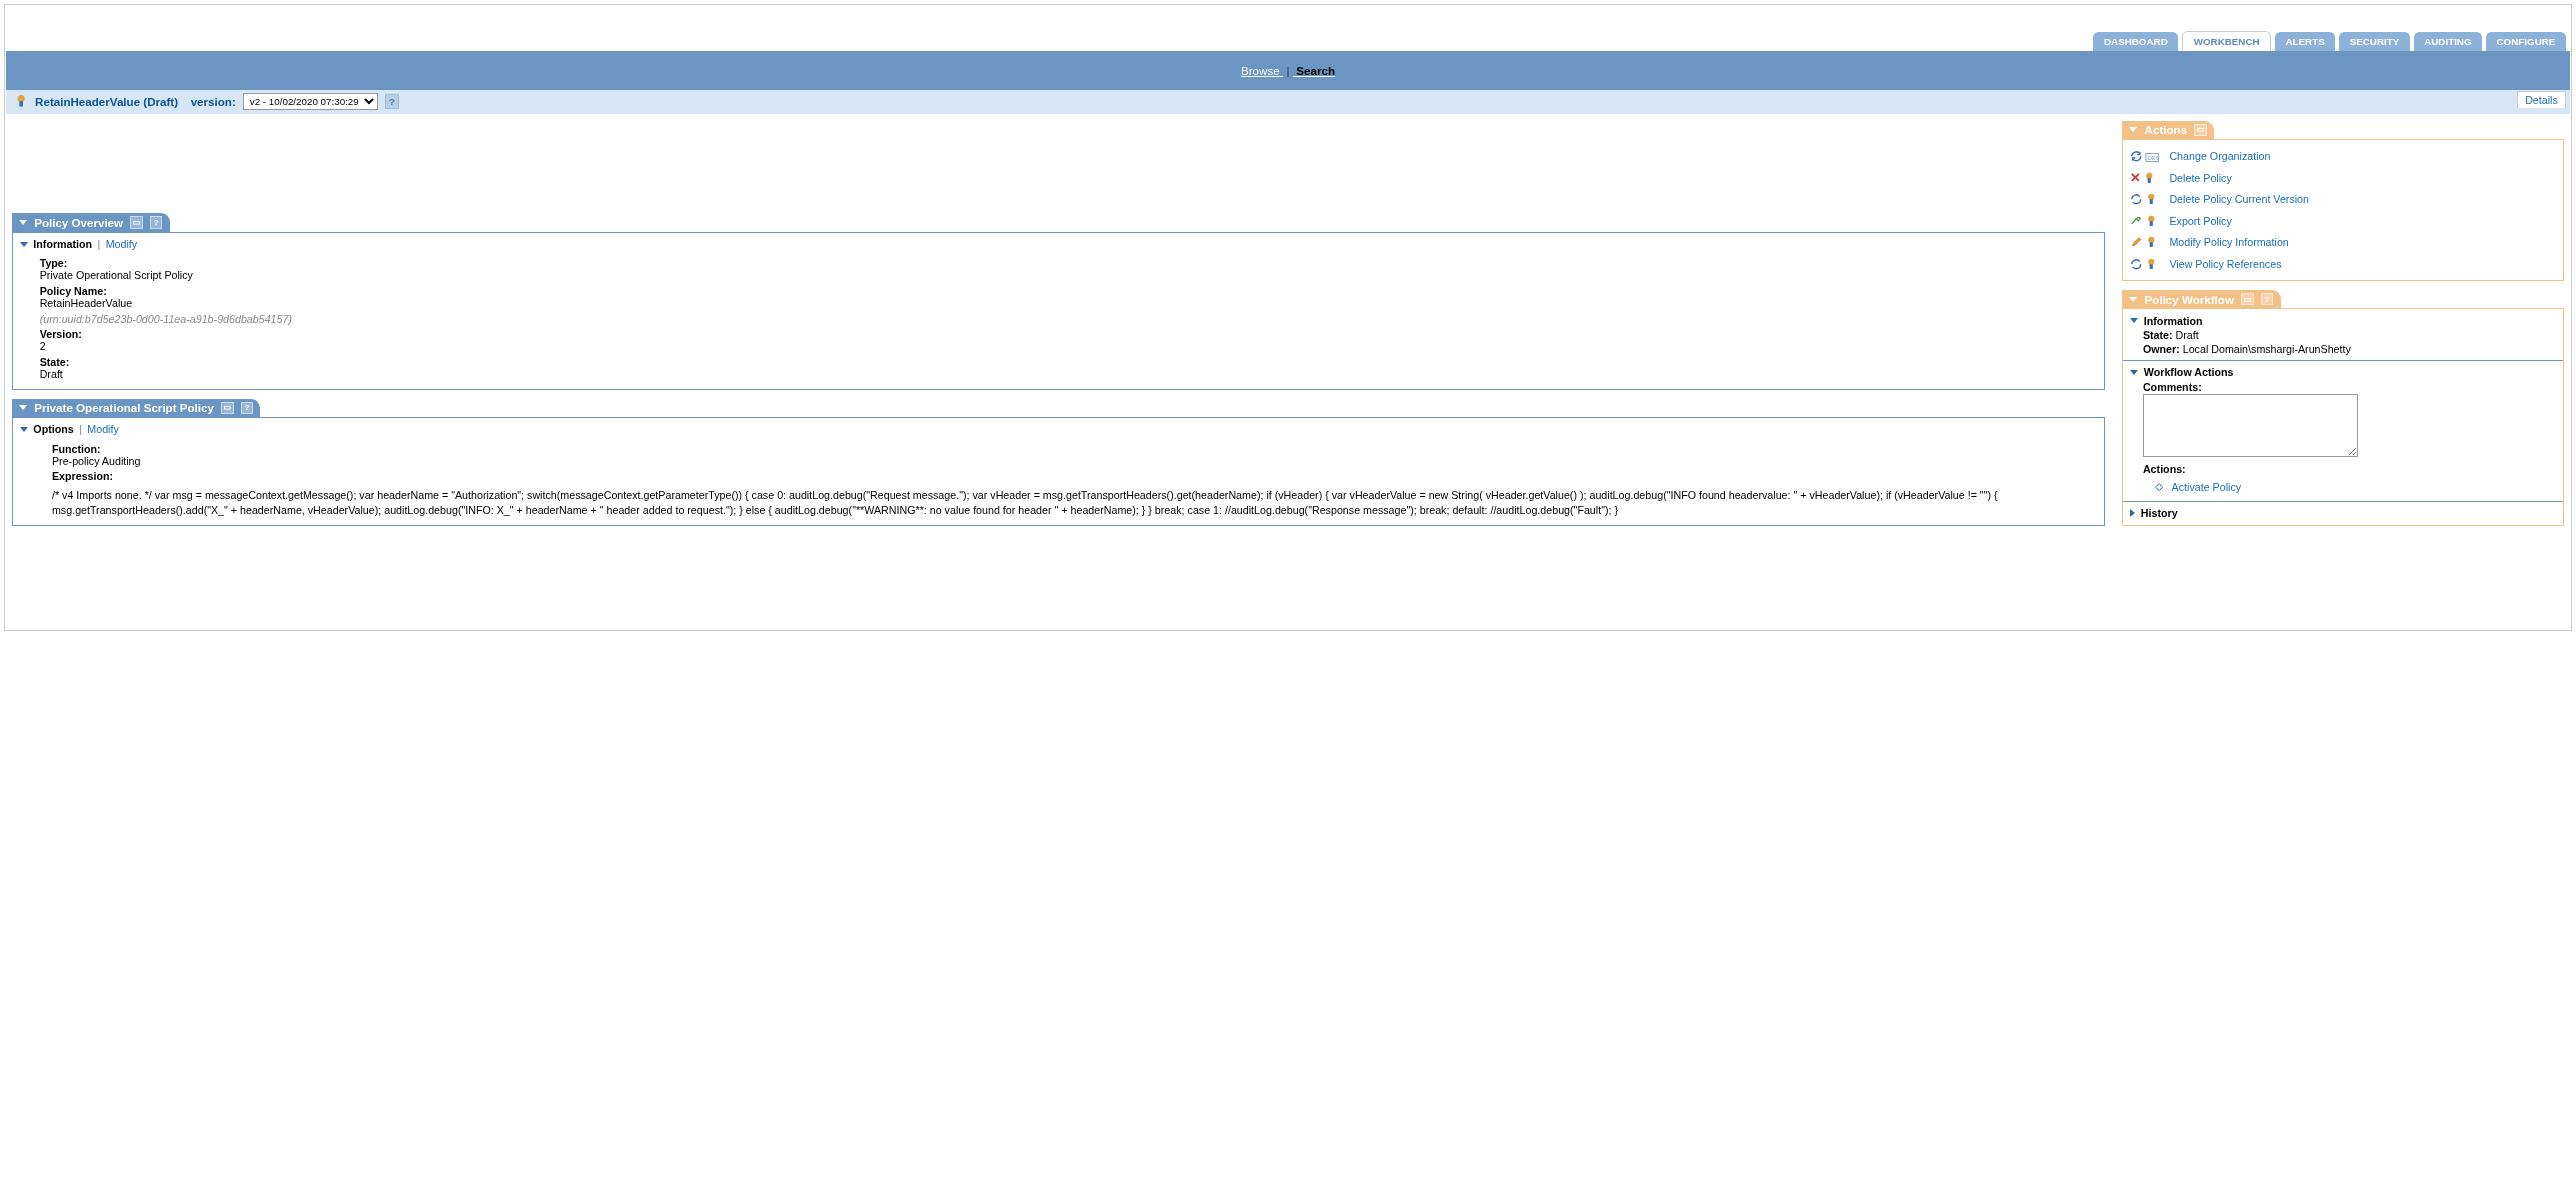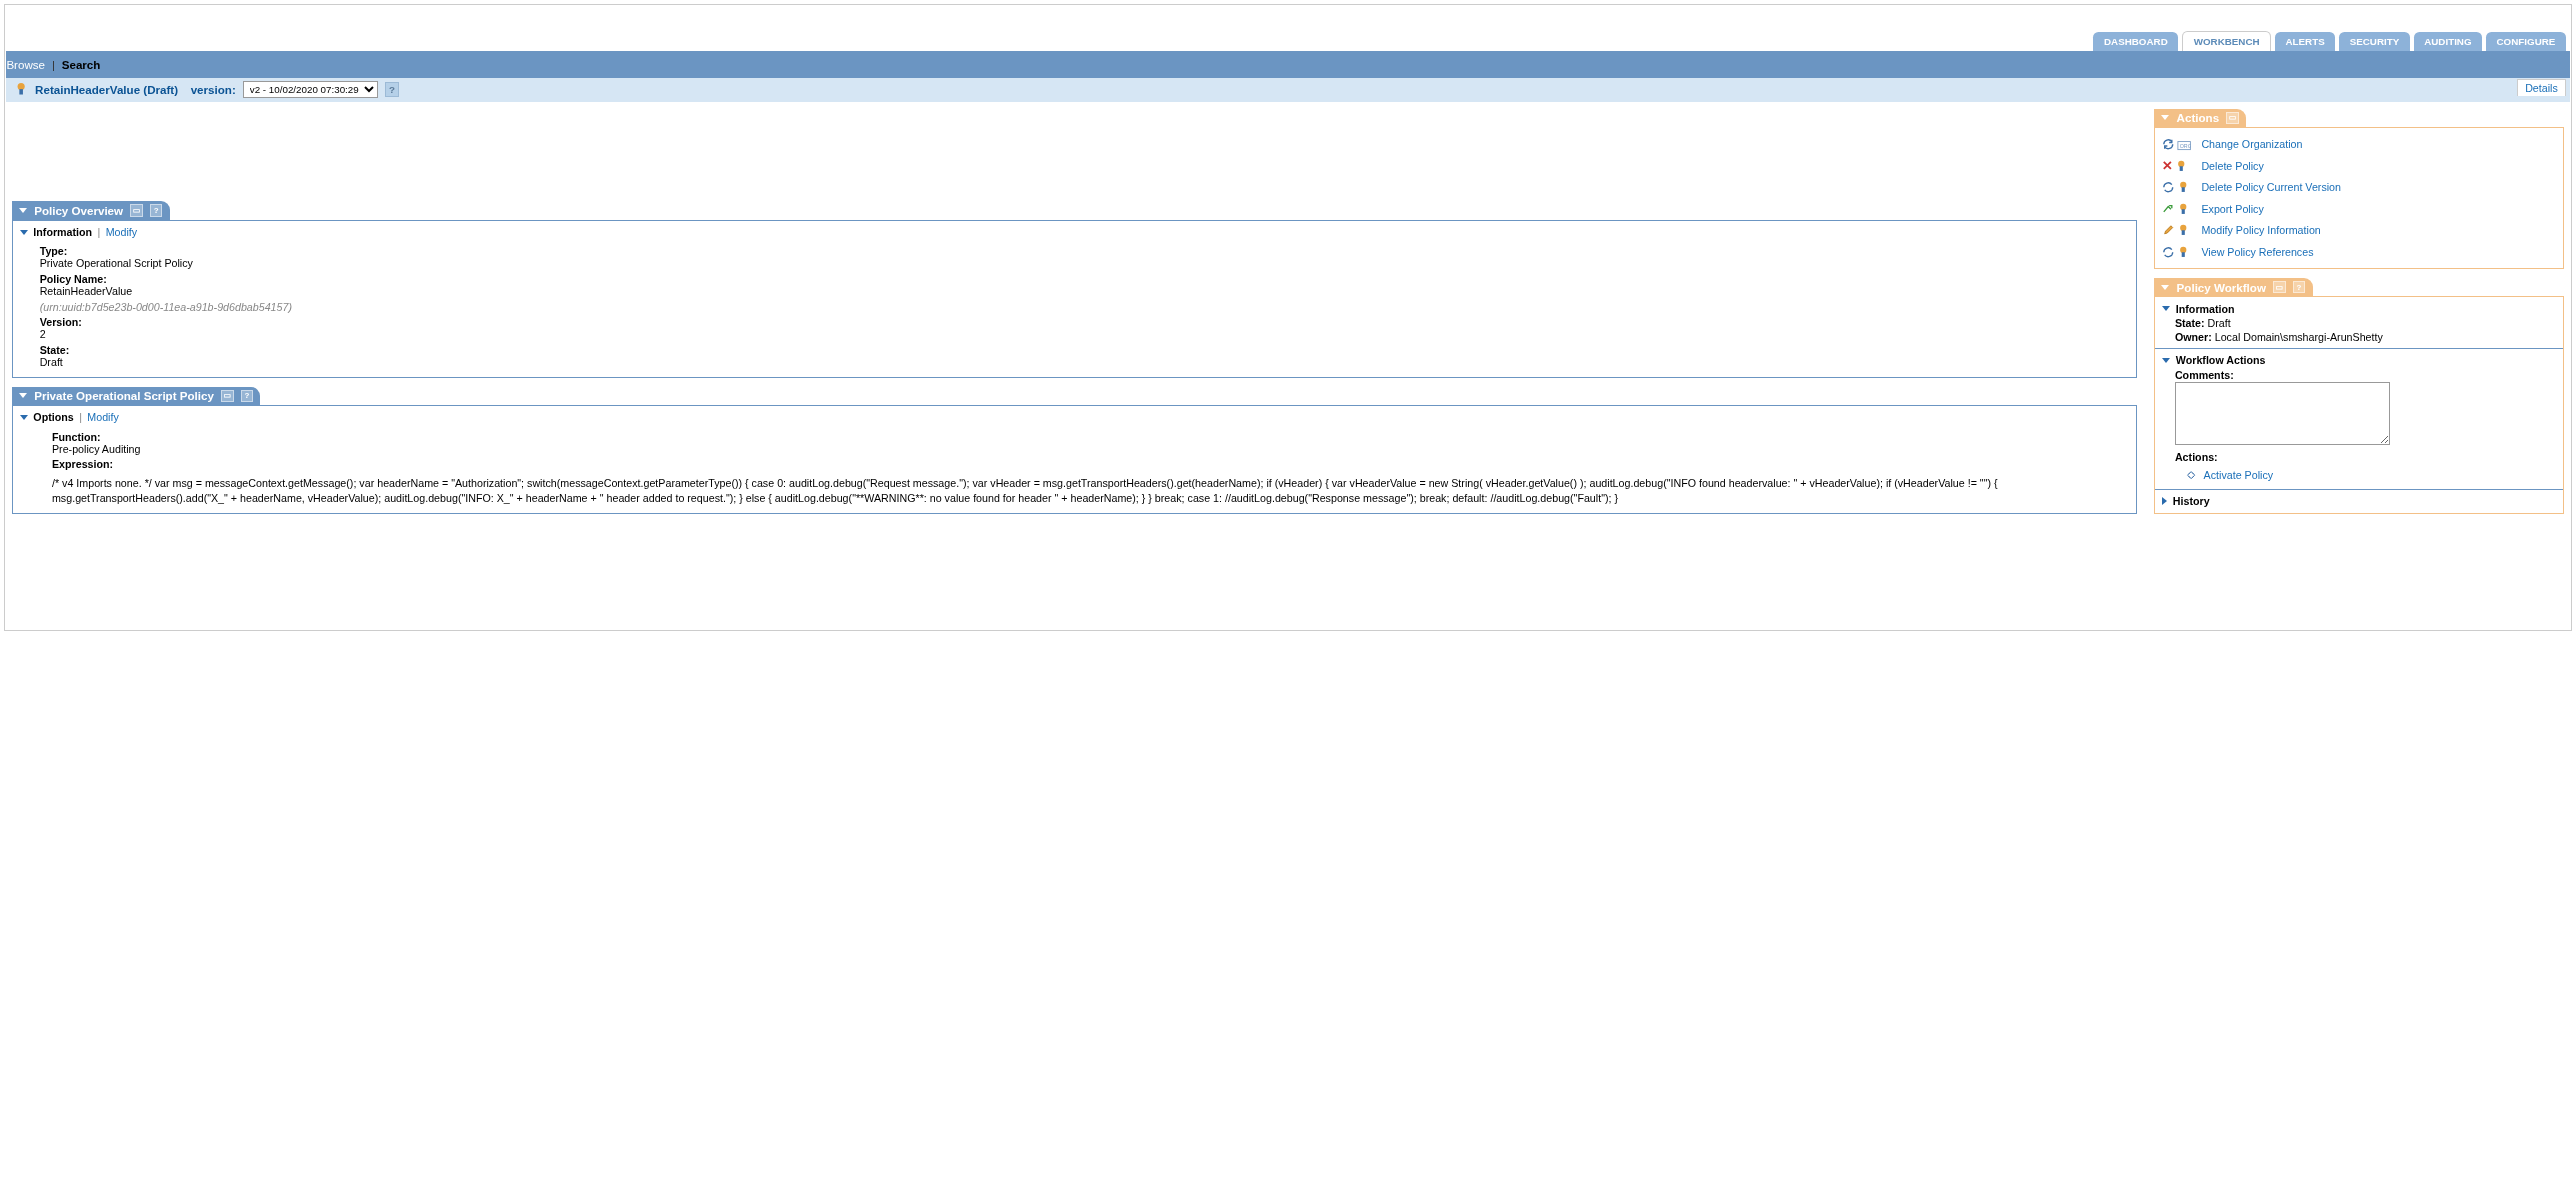--- a/index.html
+++ b/index.html
@@ -29,23 +29,25 @@
   color: #fff;
   font-weight: bold;
   font-size: 9.8px;
   padding: 3.6px 10.7px;
   border-radius: 5.4px 5.4px 0 0;
   cursor: pointer;
 }
 .tab.active { background: #fff; color: #5c8bb8; border: 0.9px solid #ccc; border-bottom: none; }
 .blue-bar {
   background: #6b95c2;
-  padding: 7px 0;
+  padding: 13px 0;
+  text-align: center;
   color: #fff;
   font-size: 11.6px;
+  text-decoration: underline;
 }
 .blue-bar a { color: #fff; text-decoration: none; }
 .blue-bar .active { color: #000; font-weight: bold; }
 .blue-bar .sep { color: #333; margin: 0 3.6px; }
 .title-bar {
   background: #d6e6f4;
   padding: 3.6px 7.2px;
   display: flex;
   align-items: center;
   gap: 7.2px;
@@ -83,21 +85,21 @@
   border-bottom: none;
   font-size: 10.7px;
 }
 .content-area {
   display: flex;
   gap: 17px;
   padding: 7.2px 5.4px;
   align-items: flex-end;
 }
 .left-col { flex: 1; min-width: 0; }
-.right-col { width: 410px; flex-shrink: 0; }
+.right-col { width: 442px; flex-shrink: 0; }
 .panel-header {
   background: #6b95c2;
   color: #fff;
   font-weight: bold;
   font-size: 11.6px;
   padding: 2.7px 7.2px;
   display: inline-flex;
   align-items: center;
   gap: 7.2px;
   border-radius: 0 9px 0 0;

